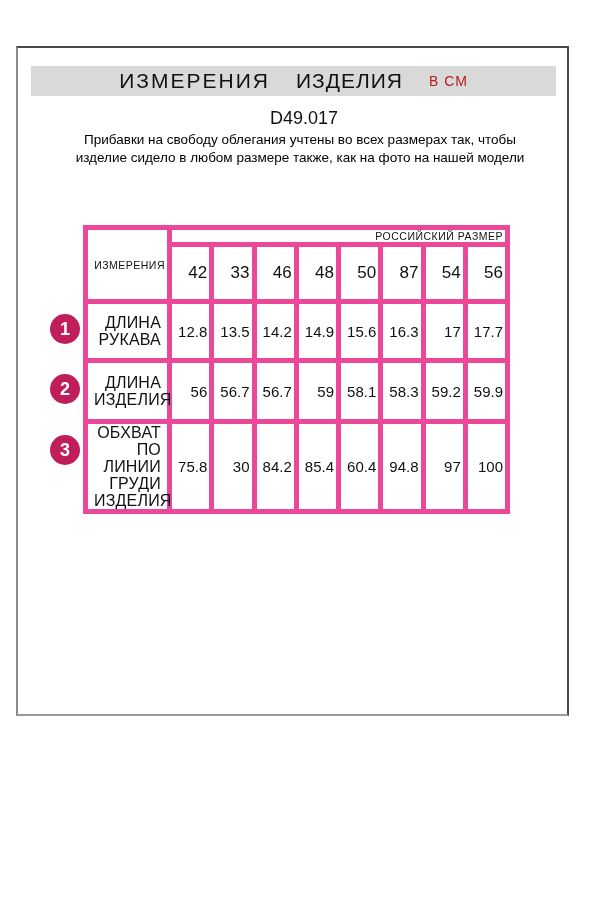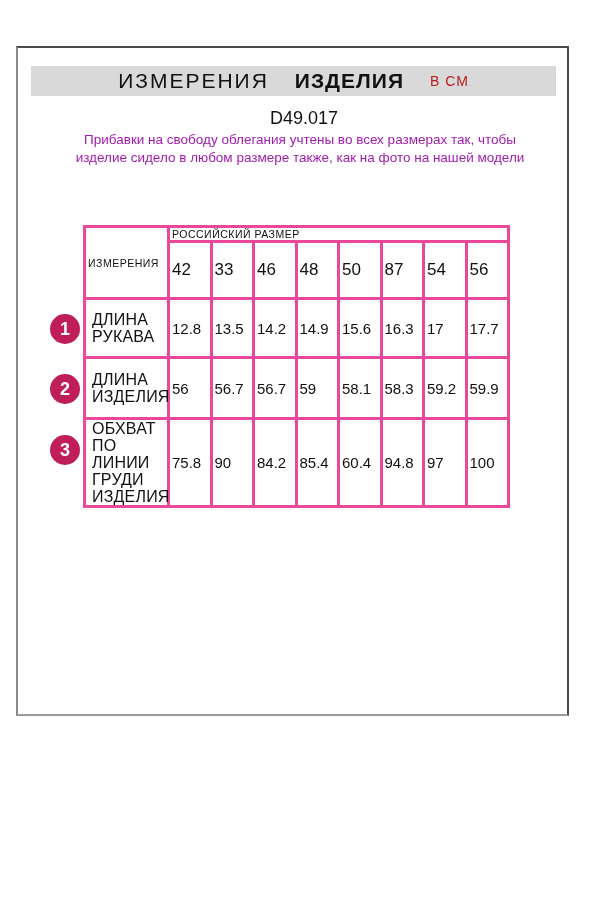--- a/index.html
+++ b/index.html
@@ -39,21 +39,21 @@
     gap: 26px;
     white-space: nowrap;
   }
   .banner .t1 {
     font-size: 21px;
     letter-spacing: 2px;
     color: #111;
   }
   .banner .t2 {
     font-size: 21px;
-    font-weight: bold;
+    font-weight: normal;
     letter-spacing: 1px;
     color: #111;
   }
   .banner .t3 {
     font-size: 14px;
     letter-spacing: 1px;
     color: #b91c1c;
   }
   .article {
     position: absolute;
@@ -65,33 +65,33 @@
     color: #111;
   }
   .description {
     position: absolute;
     left: 70px;
     top: 131px;
     width: 460px;
     text-align: center;
     font-size: 13.5px;
     line-height: 18px;
-    color: #a21caf;
+    color: #000000;
   }
   table.size-table {
     position: absolute;
     left: 83px;
     top: 225px;
     width: 427px;
     border-collapse: collapse;
     table-layout: fixed;
   }
   table.size-table th, table.size-table td {
-    border: 3px solid #ec4899;
-    text-align: left;
+    border: 5px solid #ec4899;
+    text-align: right;
     vertical-align: middle;
     padding: 0 2px;
     color: #111;
     font-weight: normal;
     box-sizing: border-box;
   }
   table.size-table { border: 1px solid #3c3c3c; }
   .col-measure { width: 84px; }
   .group-header-row th {
     height: 15px;
@@ -199,21 +199,21 @@
       <td class="value-cell">56.7</td>
       <td class="value-cell">59</td>
       <td class="value-cell">58.1</td>
       <td class="value-cell">58.3</td>
       <td class="value-cell">59.2</td>
       <td class="value-cell">59.9</td>
     </tr>
     <tr class="data-row row-h3">
       <td class="label-cell">ОБХВАТ ПО ЛИНИИ ГРУДИ ИЗДЕЛИЯ</td>
       <td class="value-cell">75.8</td>
-      <td class="value-cell">90</td>
+      <td class="value-cell">30</td>
       <td class="value-cell">84.2</td>
       <td class="value-cell">85.4</td>
       <td class="value-cell">60.4</td>
       <td class="value-cell">94.8</td>
       <td class="value-cell">97</td>
       <td class="value-cell">100</td>
     </tr>
   </tbody>
     </table>
 

